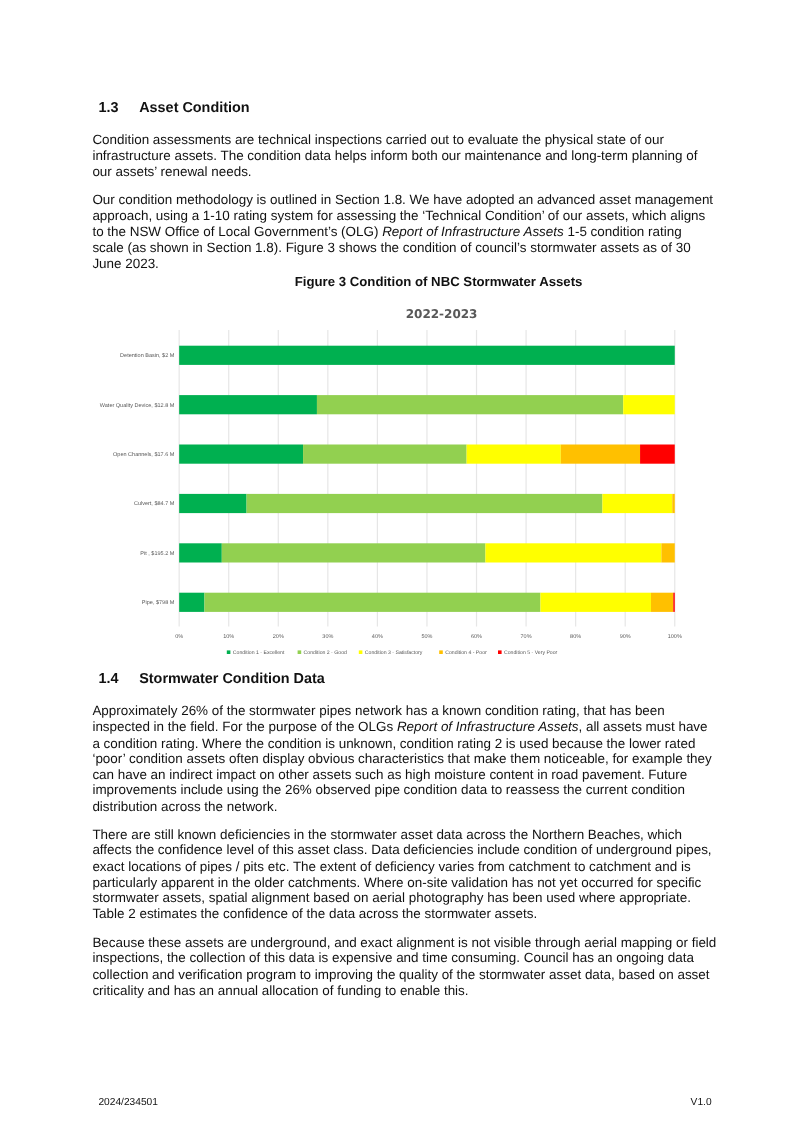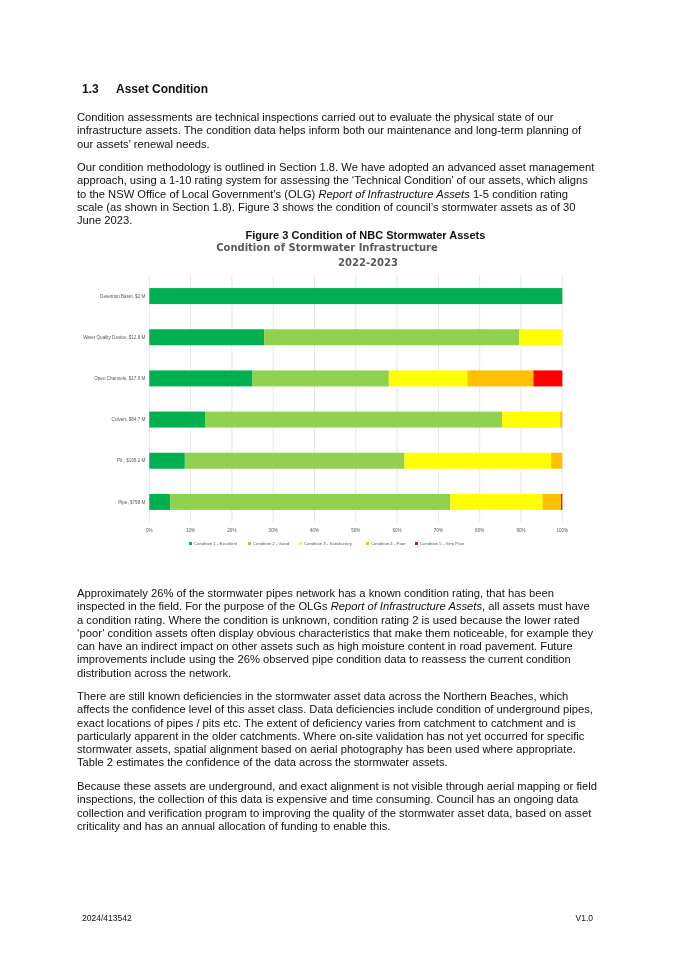--- a/index.html
+++ b/index.html
@@ -21,21 +21,20 @@
 
   <h2 style="top:82px;">
     <span class="num">1.3</span><span>Asset Condition</span>
   </h2>
 
   <p class="para" style="top:104px;">Condition assessments are technical inspections carried out to evaluate the physical state of our infrastructure assets. The condition data helps inform both our maintenance and long-term planning of our assets’ renewal needs.</p>
 
   <p class="para" style="top:154px;"><span>Our condition methodology is outlined in Section 1.8. We have adopted an advanced asset management approach, using a 1-10 rating system for assessing the ‘Technical Condition’ of our assets, which aligns to the NSW Office of Local Government’s (OLG) </span><i>Report of Infrastructure Assets</i><span> 1-5 condition rating scale (as shown in Section 1.8). Figure 3 shows the condition of council’s stormwater assets as of 30 June 2023.</span></p>
 
   <div class="fig-caption">Figure 3 Condition of NBC Stormwater Assets</div>
-  <div class="chart-title" style="top:242px;">Condition of Stormwater Infrastructure</div>
   <div class="chart-title" style="top:257px;margin-left:41px;">2022-2023</div>
 
   <svg id="chart" width="675" height="285">
       <line x1="149.3" x2="149.3" y1="5" y2="252" stroke="#e6e6e6" stroke-width="1"></line>
       <text x="149.3" y="262" text-anchor="middle" font-size="4.6" fill="#595959" font-family="Liberation Sans, sans-serif">0%</text>
       <line x1="190.60000000000002" x2="190.60000000000002" y1="5" y2="252" stroke="#e6e6e6" stroke-width="1"></line>
       <text x="190.60000000000002" y="262" text-anchor="middle" font-size="4.6" fill="#595959" font-family="Liberation Sans, sans-serif">10%</text>
       <line x1="231.9" x2="231.9" y1="5" y2="252" stroke="#e6e6e6" stroke-width="1"></line>
       <text x="231.9" y="262" text-anchor="middle" font-size="4.6" fill="#595959" font-family="Liberation Sans, sans-serif">20%</text>
       <line x1="273.2" x2="273.2" y1="5" y2="252" stroke="#e6e6e6" stroke-width="1"></line>
@@ -87,22 +86,25 @@
       <rect x="248" y="272" width="3" height="3" fill="#92d050"></rect>
       <text x="253" y="275" font-size="4.3" fill="#595959" font-family="Liberation Sans, sans-serif">Condition 2 - Good</text>
       <rect x="299" y="272" width="3" height="3" fill="#ffff00"></rect>
       <text x="304" y="275" font-size="4.3" fill="#595959" font-family="Liberation Sans, sans-serif">Condition 3 - Satisfactory</text>
       <rect x="366" y="272" width="3" height="3" fill="#ffc000"></rect>
       <text x="371" y="275" font-size="4.3" fill="#595959" font-family="Liberation Sans, sans-serif">Condition 4 - Poor</text>
       <rect x="415" y="272" width="3" height="3" fill="#ff0000"></rect>
       <text x="420" y="275" font-size="4.3" fill="#595959" font-family="Liberation Sans, sans-serif">Condition 5 - Very Poor</text>
     </svg>
 
+  <h2 style="top:558px;">
+    <span class="num">1.4</span><span>Stormwater Condition Data</span>
+  </h2>
 
   <p class="para" style="top:580px;"><span>Approximately 26% of the stormwater pipes network has a known condition rating, that has been inspected in the field. For the purpose of the OLGs </span><i>Report of Infrastructure Assets</i><span>, all assets must have a condition rating. Where the condition is unknown, condition rating 2 is used because the lower rated ‘poor’ condition assets often display obvious characteristics that make them noticeable, for example they can have an indirect impact on other assets such as high moisture content in road pavement. Future improvements include using the 26% observed pipe condition data to reassess the current condition distribution across the network.</span></p>
 
   <p class="para" style="top:683px;">There are still known deficiencies in the stormwater asset data across the Northern Beaches, which affects the confidence level of this asset class. Data deficiencies include condition of underground pipes, exact locations of pipes / pits etc. The extent of deficiency varies from catchment to catchment and is particularly apparent in the older catchments. Where on-site validation has not yet occurred for specific stormwater assets, spatial alignment based on aerial photography has been used where appropriate. Table 2 estimates the confidence of the data across the stormwater assets.</p>
 
   <p class="para" style="top:773px;">Because these assets are underground, and exact alignment is not visible through aerial mapping or field inspections, the collection of this data is expensive and time consuming. Council has an ongoing data collection and verification program to improving the quality of the stormwater asset data, based on asset criticality and has an annual allocation of funding to enable this.</p>
 
-  <div class="footer" style="left:82px;">2024/413542</div>
+  <div class="footer" style="left:82px;">2024/234501</div>
   <div class="footer" style="right:82px;">V1.0</div>
 </div>
 
 </body></html>

